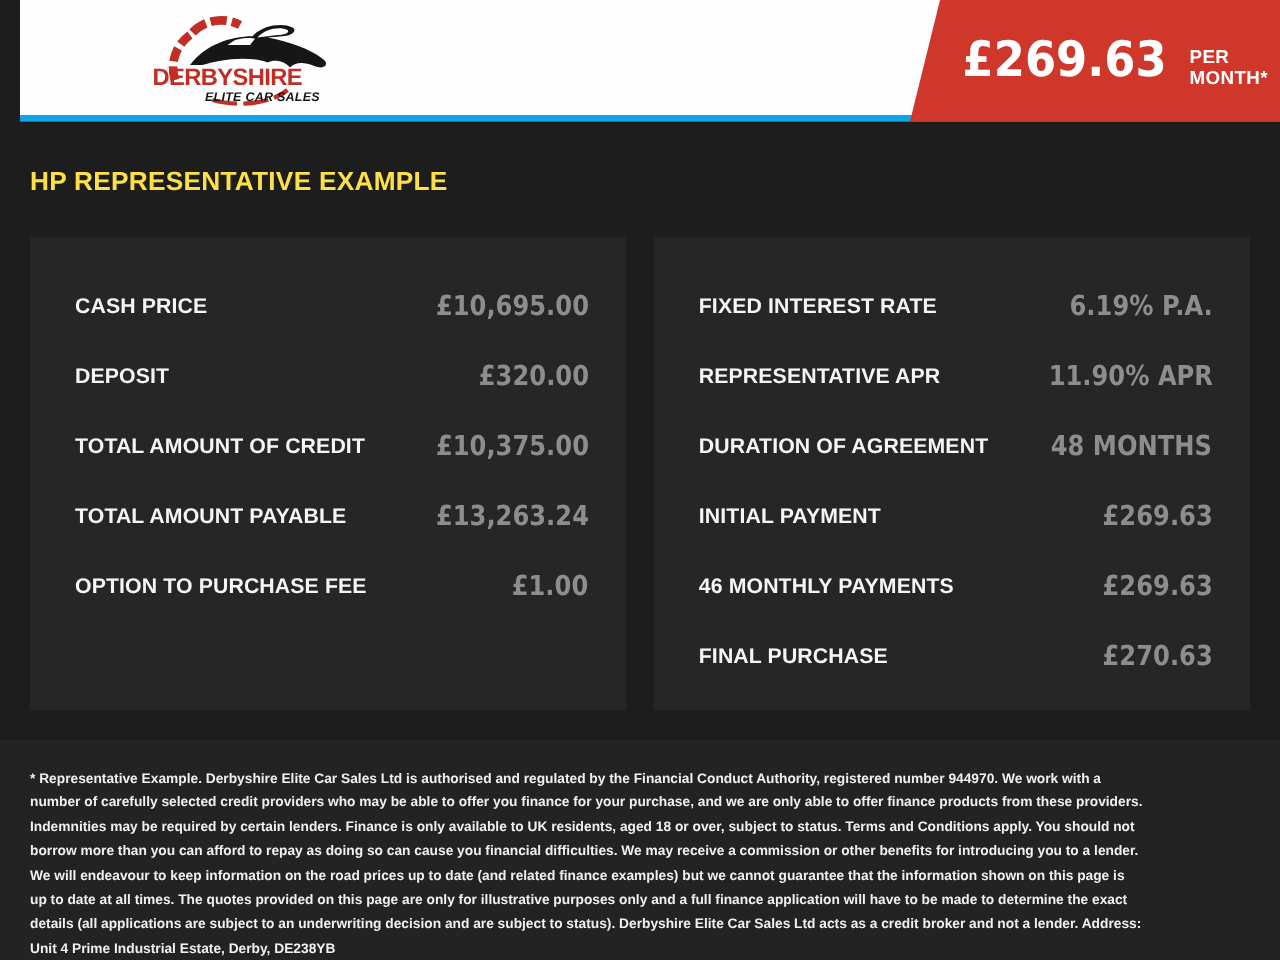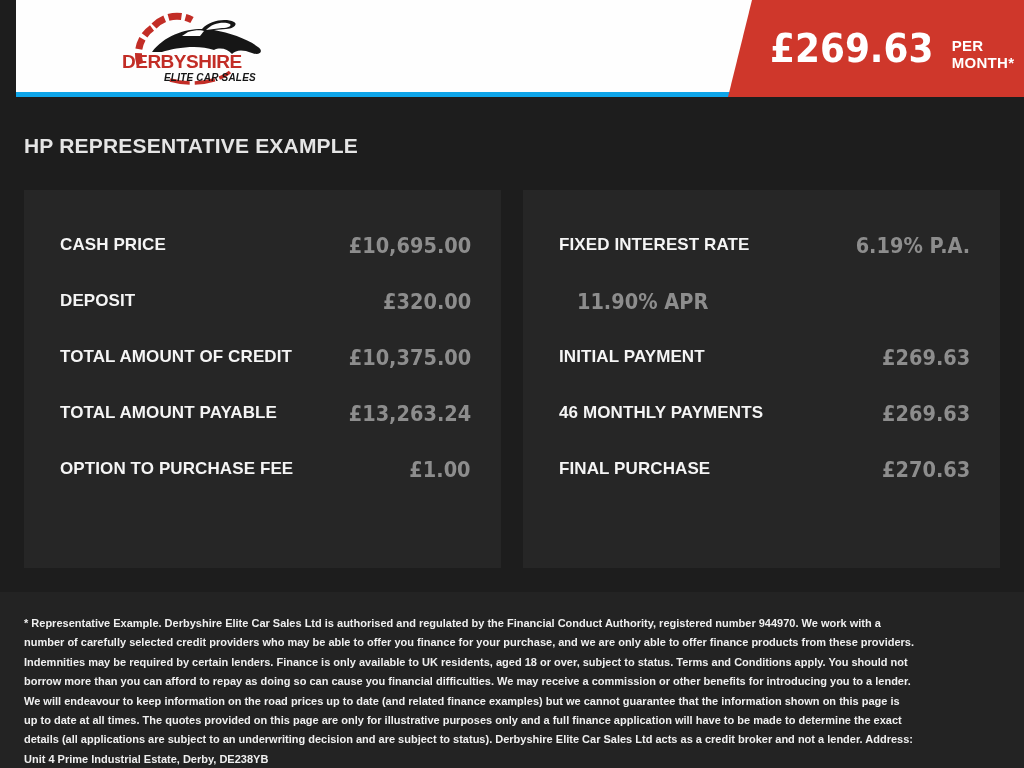--- a/index.html
+++ b/index.html
@@ -36,21 +36,21 @@
     transform: scaleX(0.92); transform-origin: left center;
   }
   .banner-period {
     font-size: 15px; font-weight: 700; letter-spacing: 0.3px;
     margin-left: 4px; margin-top: 10px;
   }
 
   
   .page-title {
     position: absolute; left: 24px; top: 134px;
-    color: #e5e5e5; font-size: 21px; font-weight: 700;
+    color: #fde047; font-size: 21px; font-weight: 700;
     letter-spacing: 0.2px;
   }
 
   
   .panels {
     position: absolute; left: 24px; top: 190px;
     width: 976px; display: flex; gap: 22px;
   }
   .panel {
     flex: 1 1 0; height: 378px;
@@ -138,21 +138,26 @@
       <span class="finance-value">£1.00</span>
     </div>
   </div>
 
   <div class="panel">
     <div class="finance-row">
       <span class="finance-label">FIXED INTEREST RATE</span>
       <span class="finance-value">6.19% P.A.</span>
     </div>
     <div class="finance-row">
+      <span class="finance-label">REPRESENTATIVE APR</span>
       <span class="finance-value">11.90% APR</span>
+    </div>
+    <div class="finance-row">
+      <span class="finance-label">DURATION OF AGREEMENT</span>
+      <span class="finance-value">48 MONTHS</span>
     </div>
     <div class="finance-row">
       <span class="finance-label">INITIAL PAYMENT</span>
       <span class="finance-value">£269.63</span>
     </div>
     <div class="finance-row">
       <span class="finance-label">46 MONTHLY PAYMENTS</span>
       <span class="finance-value">£269.63</span>
     </div>
     <div class="finance-row">

